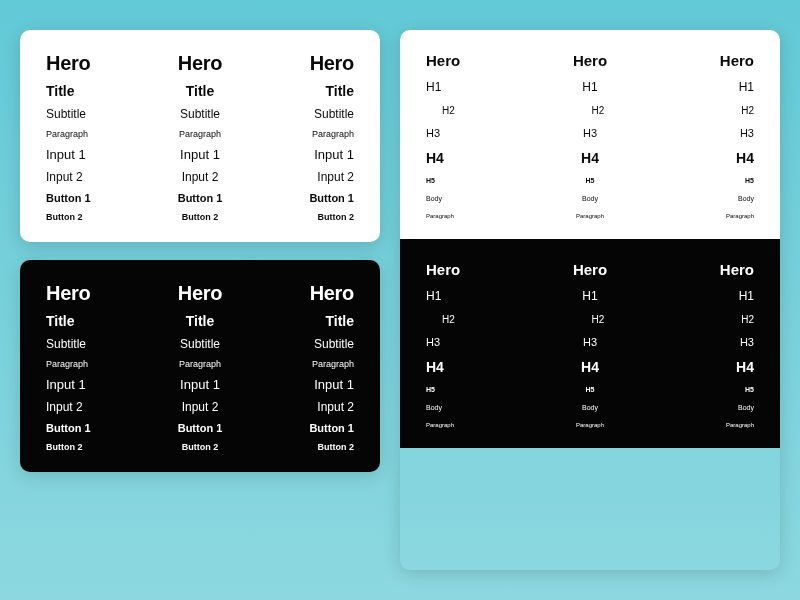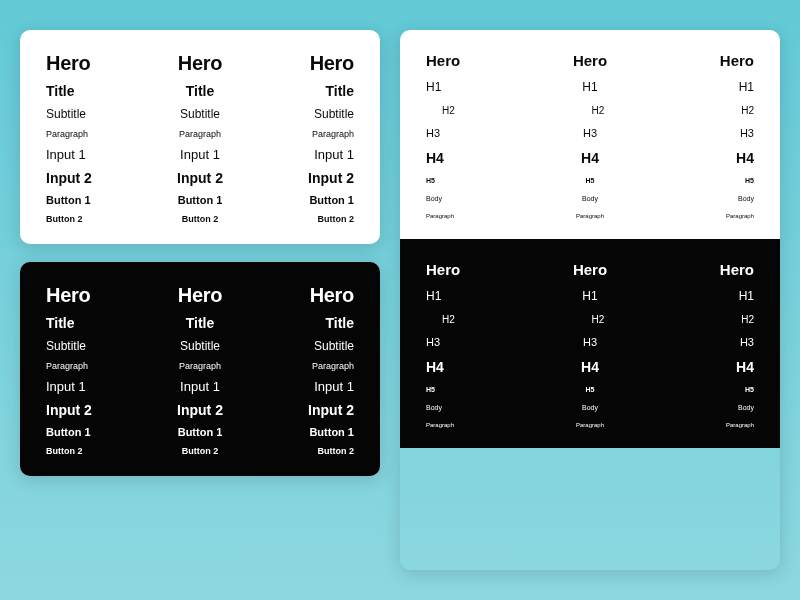--- a/index.html
+++ b/index.html
@@ -48,21 +48,21 @@
   .align-left   { text-align: left;   align-items: flex-start; }
   .align-center { text-align: center; align-items: center; }
   .align-right  { text-align: right;  align-items: flex-end; }
 
   
   .t-hero     { font-size: 20px; font-weight: 800; letter-spacing: -0.3px; }
   .t-title    { font-size: 14px; font-weight: 700; }
   .t-subtitle { font-size: 12px; font-weight: 400; text-align: right; }
   .t-para     { font-size: 9px;  font-weight: 400; }
   .t-input1   { font-size: 13px; font-weight: 400; }
-  .t-input2   { font-size: 14px;  font-weight: 700; }
+  .t-input2   { font-size: 12px;  font-weight: 400; }
   .t-button1  { font-size: 11px; font-weight: 700; }
   .t-button2  { font-size: 9px;  font-weight: 700; }
 
   
   .s-hero { font-size: 15px; font-weight: 600; }
   .s-h1   { font-size: 12px; font-weight: 400; }
   .s-h2   { font-size: 10px; font-weight: 400; padding-left: 16px; }
   .s-h3   { font-size: 11px;  font-weight: 400; }
   .s-h4   { font-size: 14px;  font-weight: 700; }
   .s-h5   { font-size: 7px;  font-weight: 700; }

